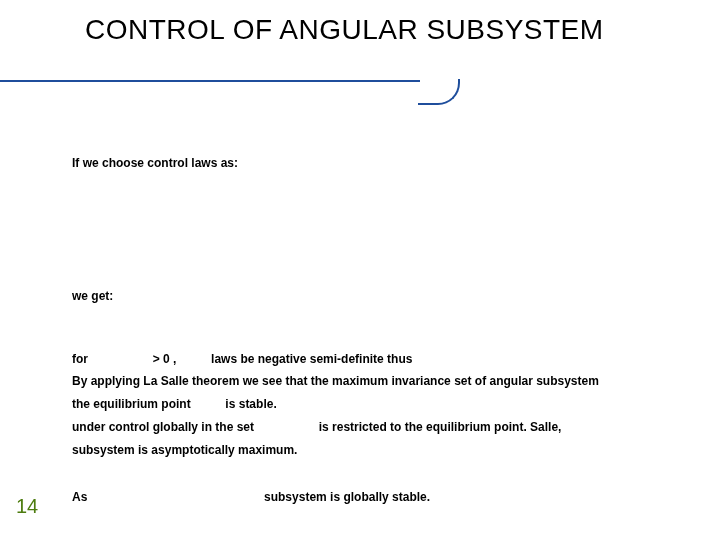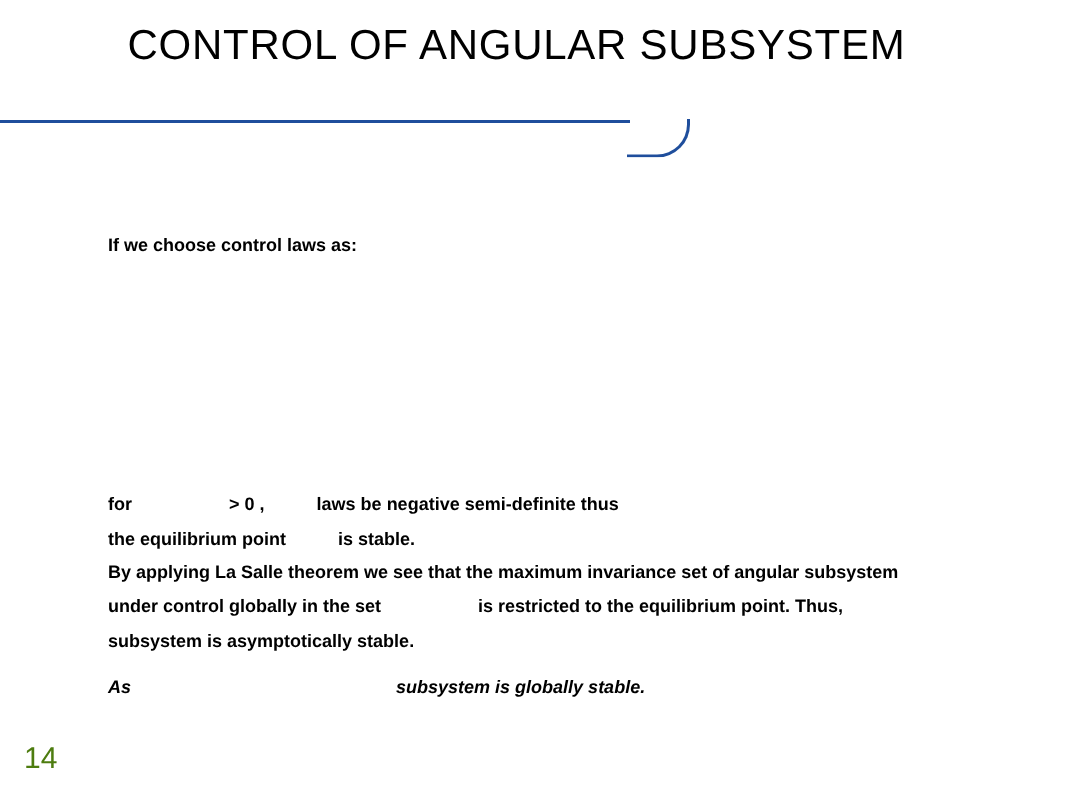--- a/index.html
+++ b/index.html
@@ -91,48 +91,49 @@
     <div class="hline"></div>
     <div class="curve"></div>
   </div>
 
   <div class="body">
 
     <div class="line">If we choose control laws as:</div>
 
     <div class="formula-space sp1"></div>
 
+    <div class="line">we get:</div>
 
     <div class="formula-space sp2"></div>
 
     <div class="line">
       <span>for</span>
       <span class="inline-gap"></span>
       <span>&gt; 0 ,</span>
       <span class="inline-gap-sm"></span>
       <span>laws be negative semi-definite thus</span>
     </div>
 
+    <div class="line">By applying La Salle theorem we see that the maximum invariance set of angular subsystem</div>
+
     <div class="line">
       <span>the equilibrium point</span>
       <span class="inline-gap-sm"></span>
       <span>is stable.</span>
     </div>
 
-    <div class="line">By applying La Salle theorem we see that the maximum invariance set of angular subsystem</div>
-
     <div class="line">
       <span>under control globally in the set</span>
       <span class="inline-gap"></span>
-      <span>is restricted to the equilibrium point. Thus,</span>
+      <span>is restricted to the equilibrium point. Salle,</span>
     </div>
 
-    <div class="line">subsystem is asymptotically stable.</div>
+    <div class="line">subsystem is asymptotically maximum.</div>
 
-    <div class="line" style="margin-top:14px;font-style:italic;">
+    <div class="line" style="margin-top:30px;">
       <span>As</span>
       <span style="display:inline-block;width:170px;"></span>
       <span>subsystem is globally stable.</span>
     </div>
 
   </div>
 
   <div class="page-num">14</div>
 
 </div>

